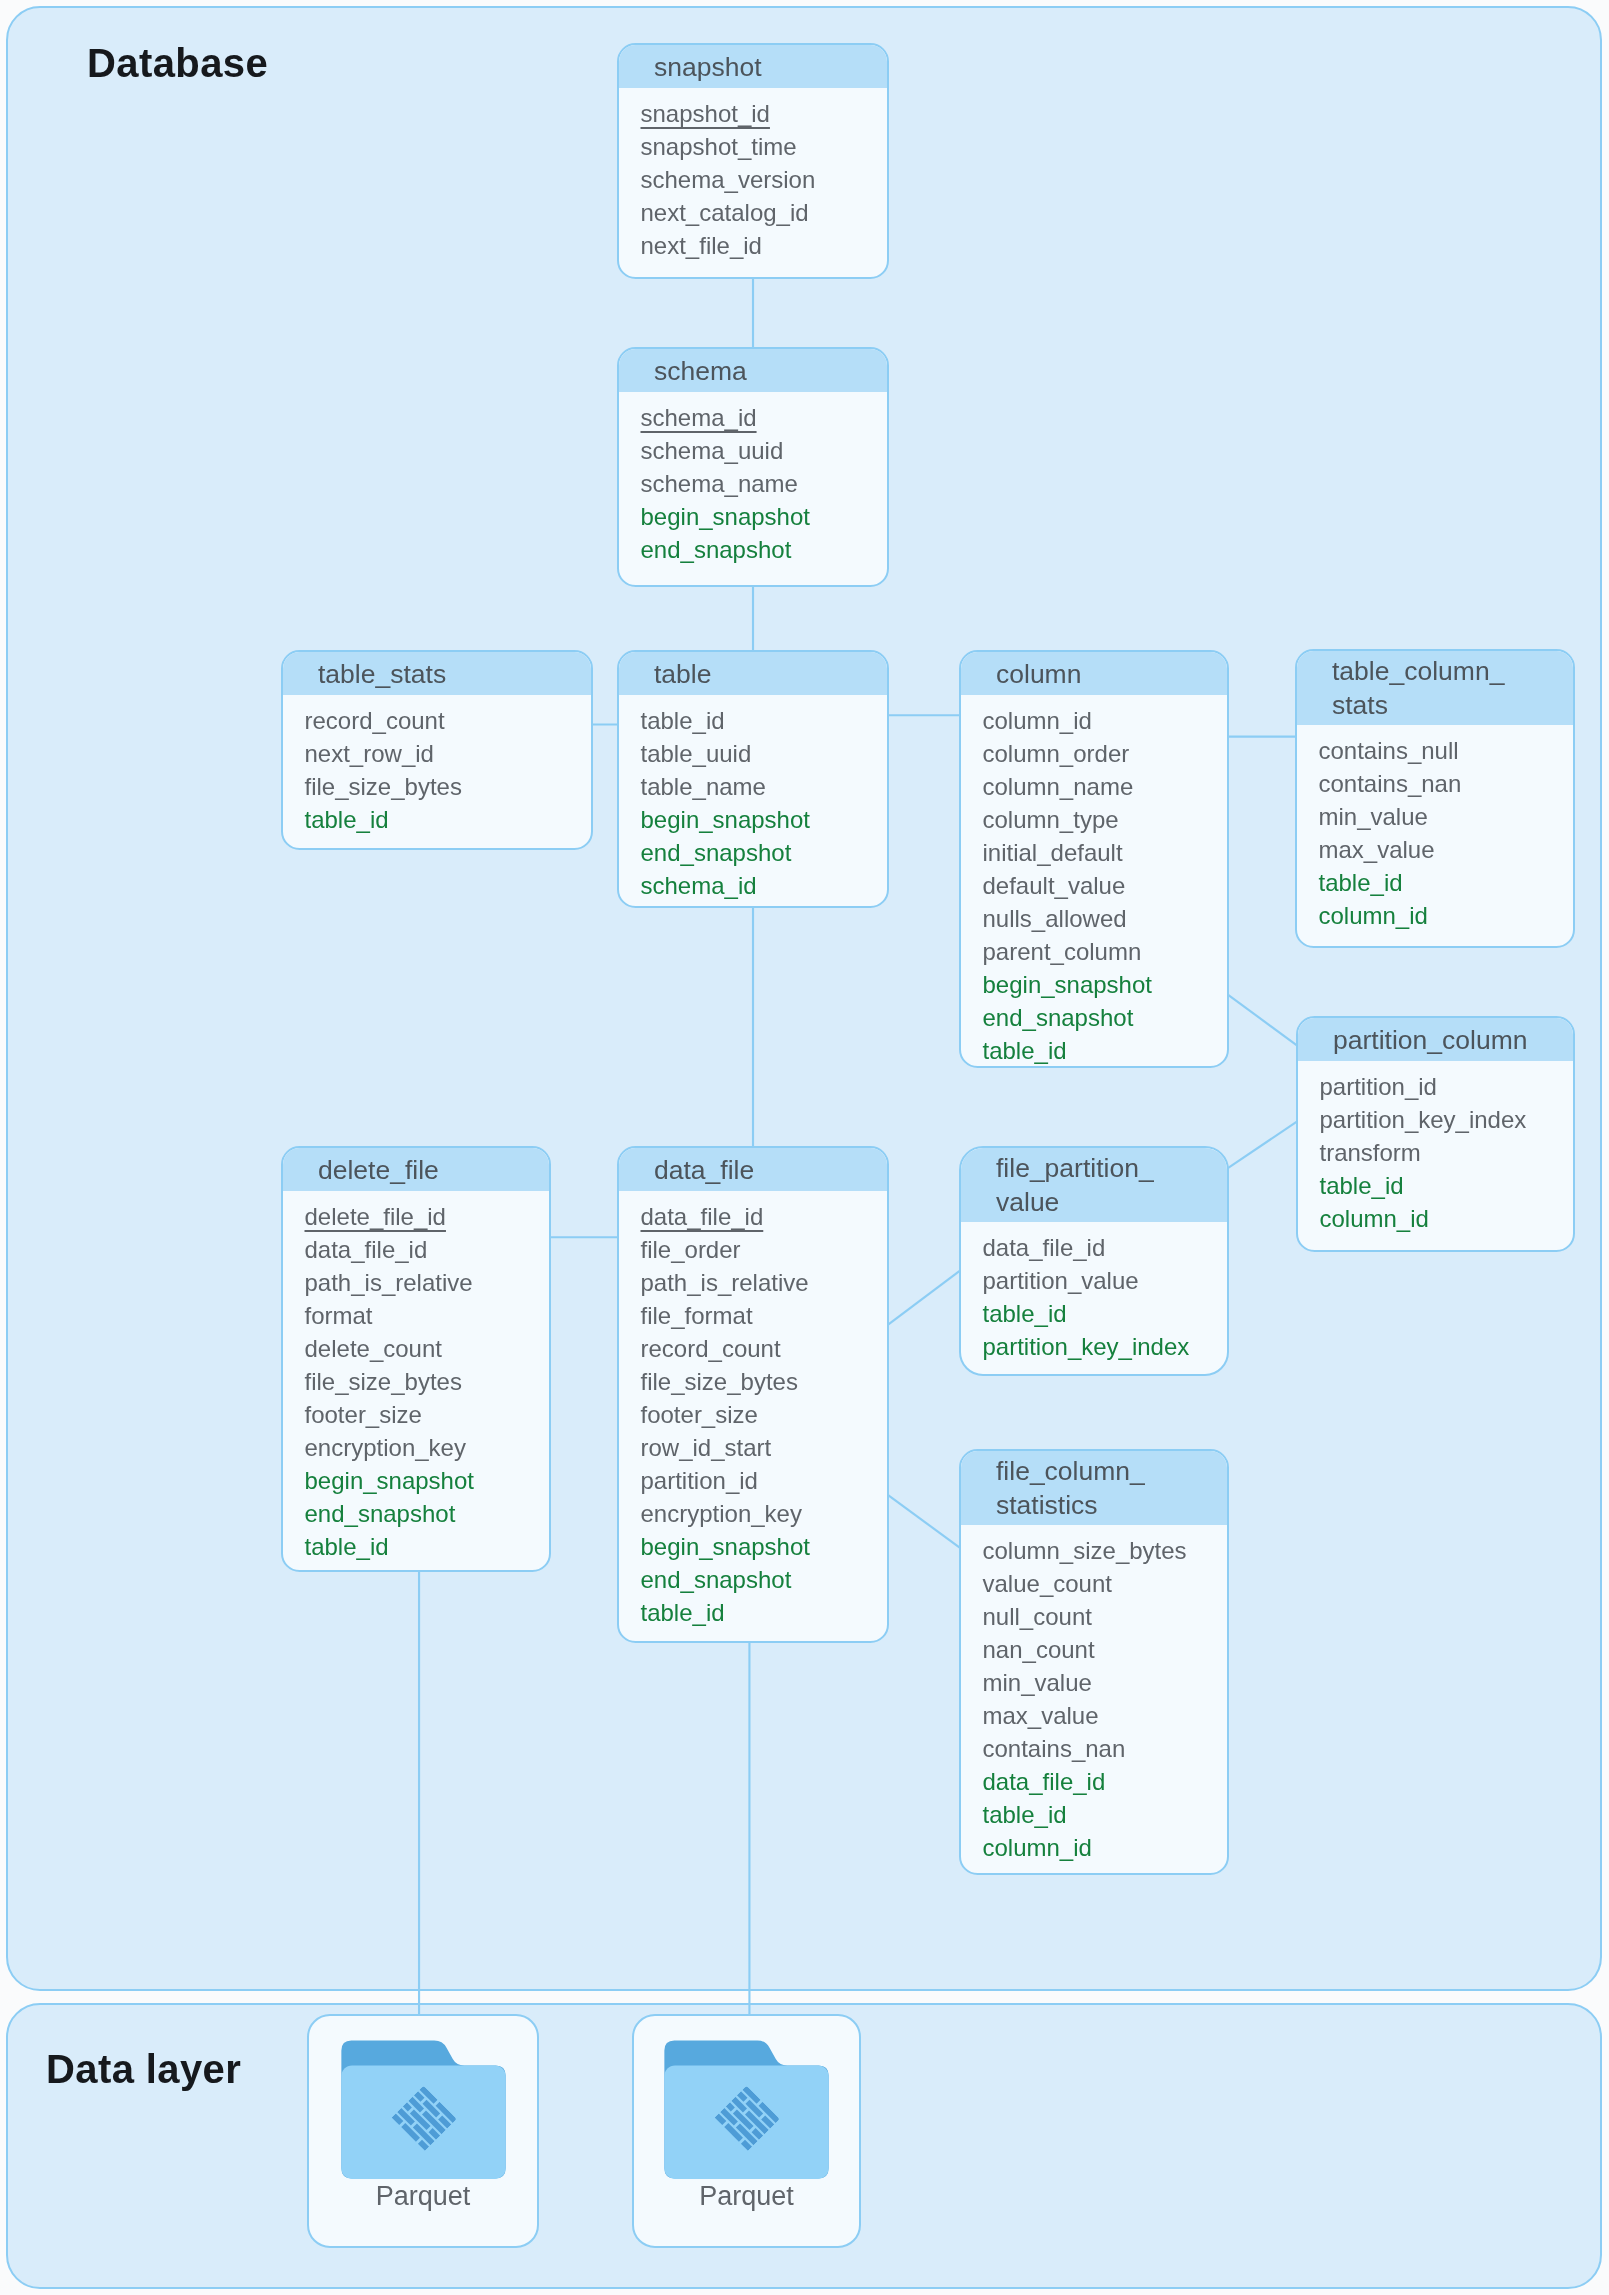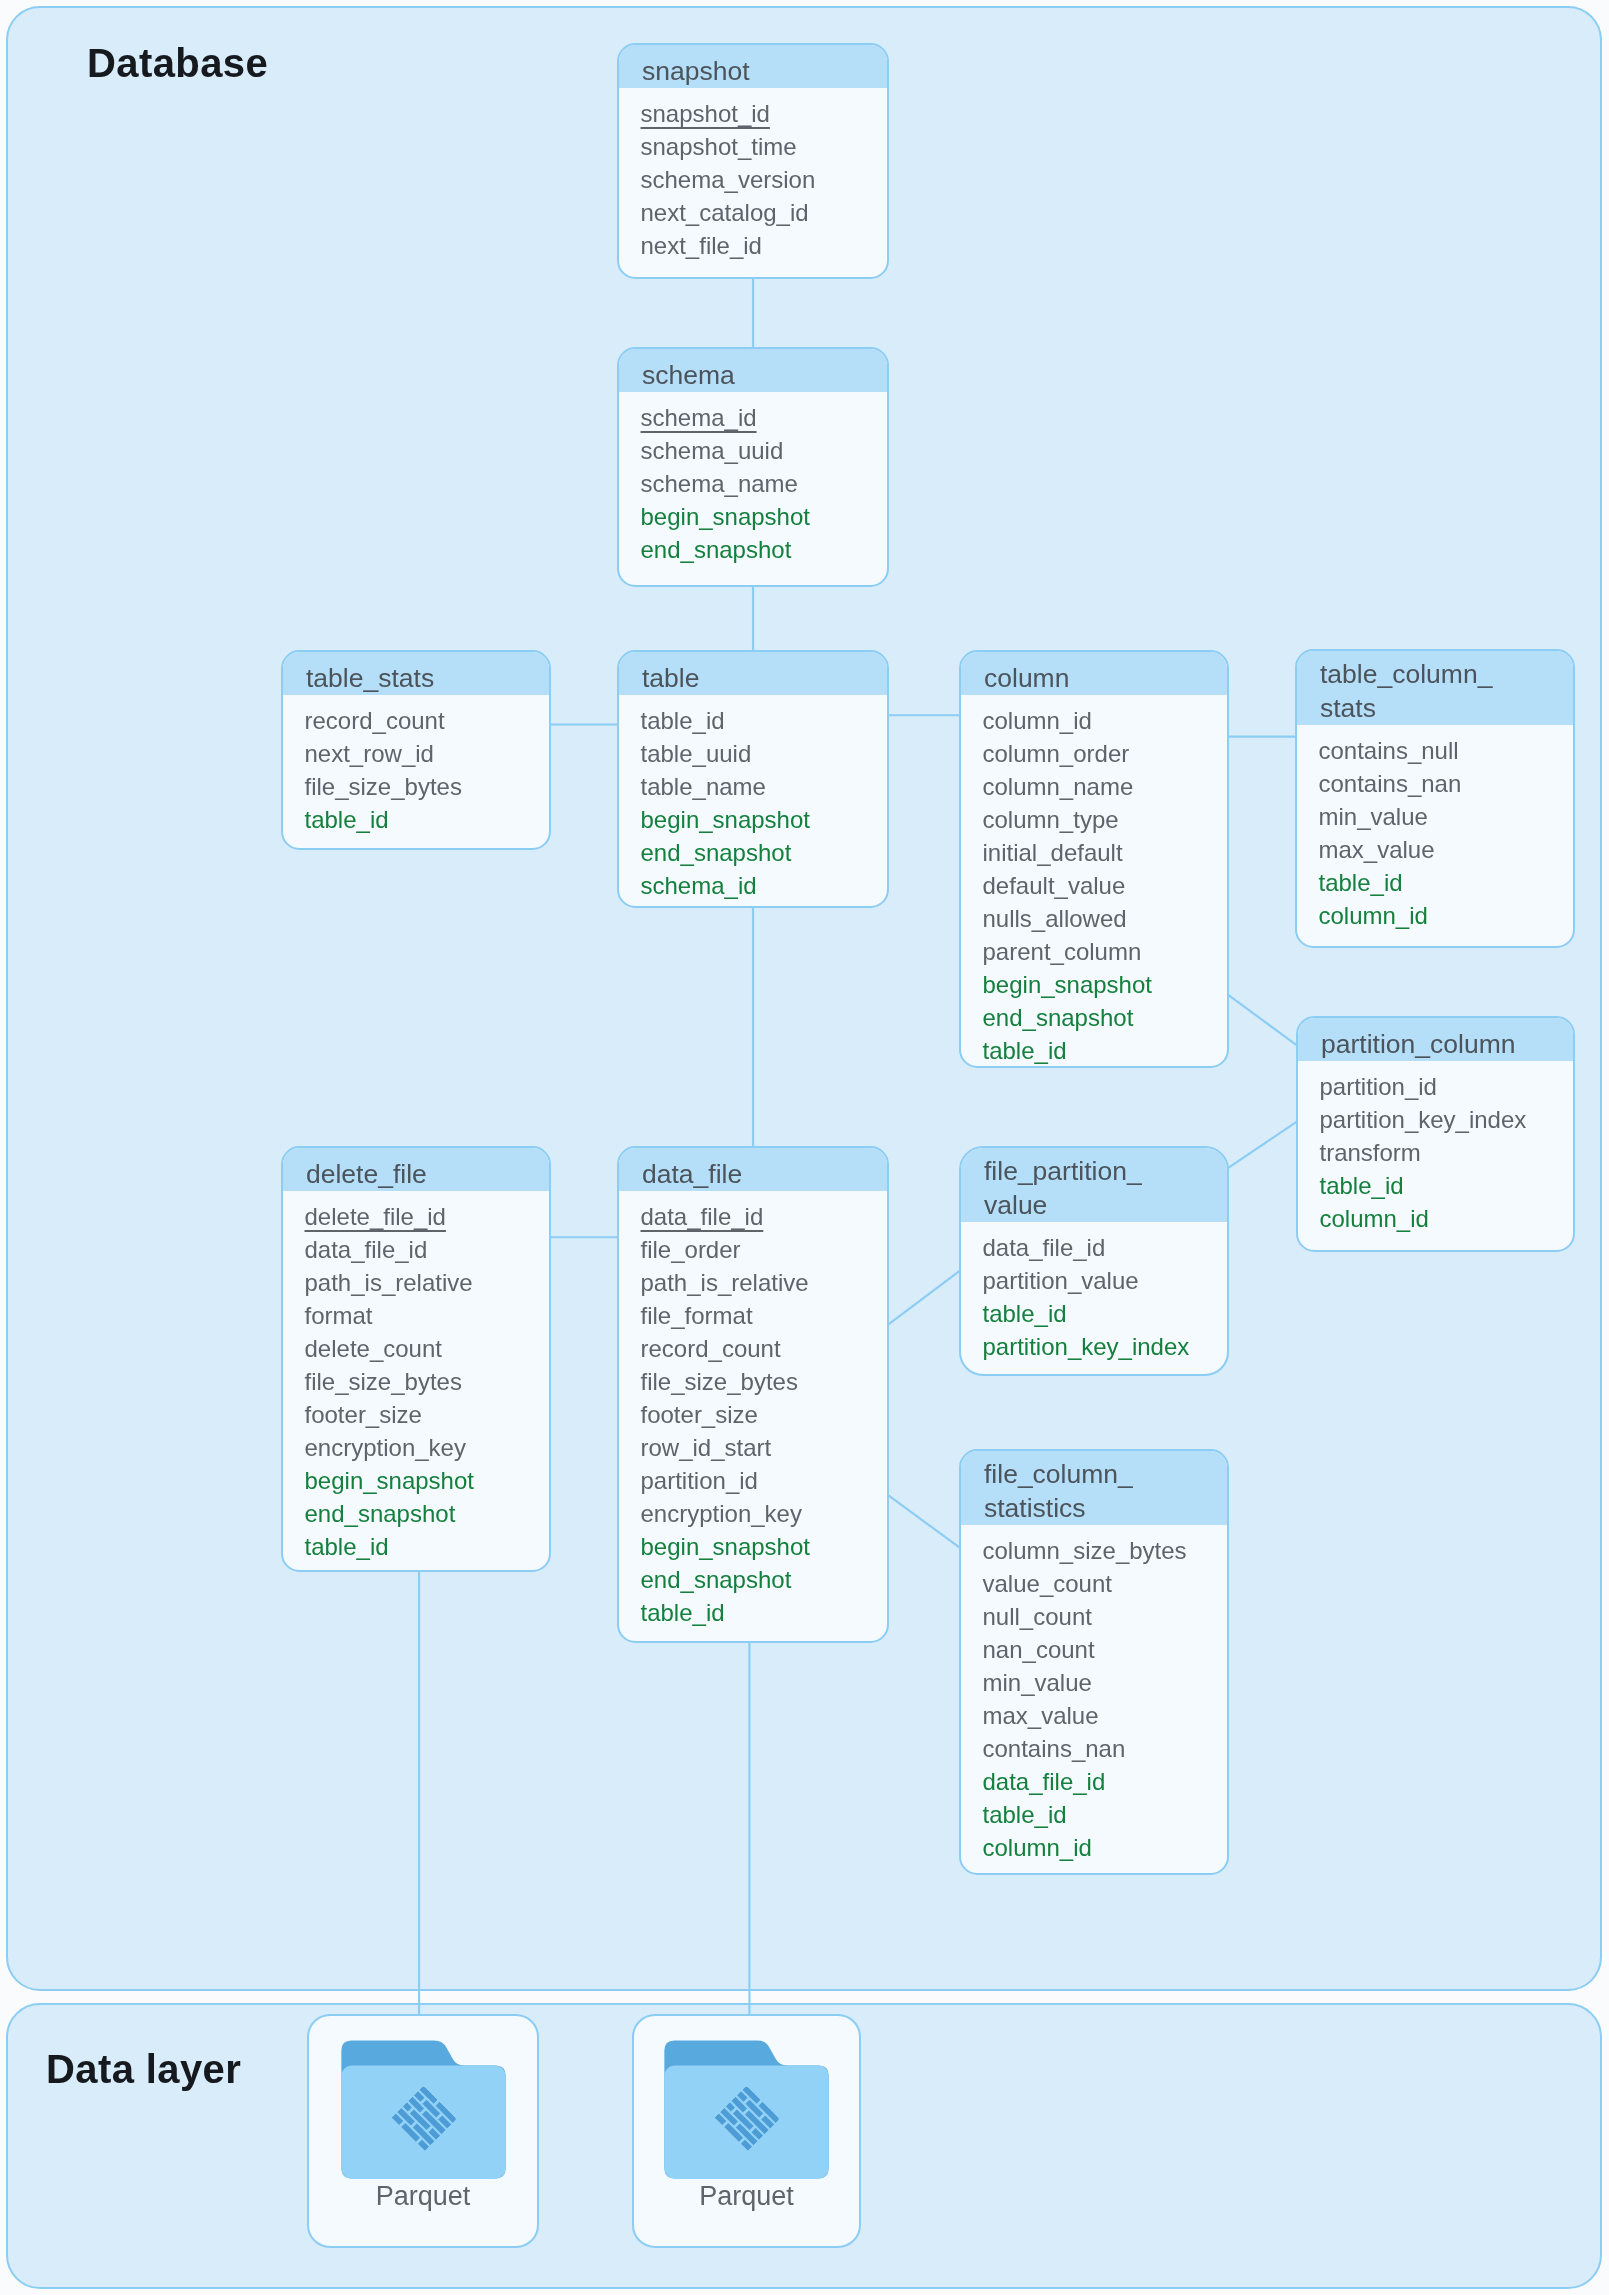--- a/index.html
+++ b/index.html
@@ -13,31 +13,31 @@
   .panel-label{position:absolute;font-size:40px;font-weight:700;color:#16191d;letter-spacing:0.4px;}
   #database-label{left:46px;top:41px;margin-left:41px;}
   #datalayer-label{left:46px;top:2047px;}
 
   
   #connectors{position:absolute;left:0;top:0;width:1609px;height:2295px;z-index:2;pointer-events:none;}
   #connectors line{stroke:#8ccdf4;stroke-width:3;}
 
   
   .ebox{position:absolute;z-index:3;background:#f4fafe;border:2.1px solid #8ccdf4;border-radius:18.6px;overflow:hidden;}
-  .ebox-header{background:#b5def8;height:43px;display:flex;flex-direction:column;justify-content:flex-end;
-               padding-left:23px;color:#4c545b;font-size:26.5px;line-height:34px;white-space:nowrap;}
+  .ebox-header{background:#b5def8;height:43px;display:flex;flex-direction:column;justify-content:center;
+               padding-left:35px;color:#4c545b;font-size:26.5px;line-height:34px;white-space:nowrap;}
   .ebox-header.two{height:74px;}
   .ebox-body{padding:8.6px 0 0 21.5px;}
   .field{font-size:24px;line-height:33px;color:#5f646a;white-space:nowrap;}
   .field.muted{color:#15803d;}
   .field.pk{text-decoration:underline;text-decoration-thickness:2.1px;text-underline-offset:5px;}
 
   #e-snapshot{left:617px;top:43px;width:272px;height:236px;}
   #e-schema{left:617px;top:347px;width:272px;height:240px;}
-  #e-table_stats{left:281px;top:650px;width:270px;height:200px;}
+  #e-table_stats{left:281px;top:650px;width:312px;height:200px;}
   #e-table{left:617px;top:650px;width:272px;height:258px;}
   #e-column{left:959px;top:650px;width:270px;height:418px;}
   #e-table_column_stats{left:1295px;top:649px;width:280px;height:299px;}
   #e-partition_column{left:1296px;top:1016px;width:279px;height:236px;}
   #e-delete_file{left:281px;top:1146px;width:270px;height:426px;}
   #e-data_file{left:617px;top:1146px;width:272px;height:497px;}
   #e-file_partition_value{left:959px;top:1146px;width:270px;height:230px;border-radius:24px;}
   #e-file_column_statistics{left:959px;top:1449px;width:270px;height:426px;}
 
   

